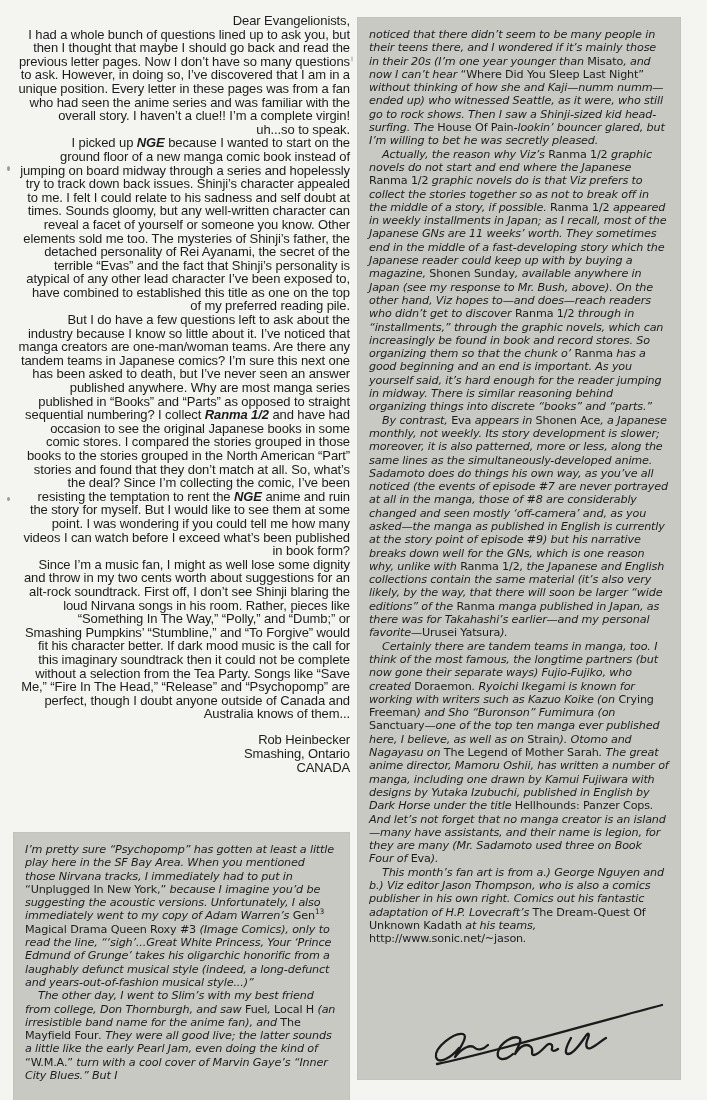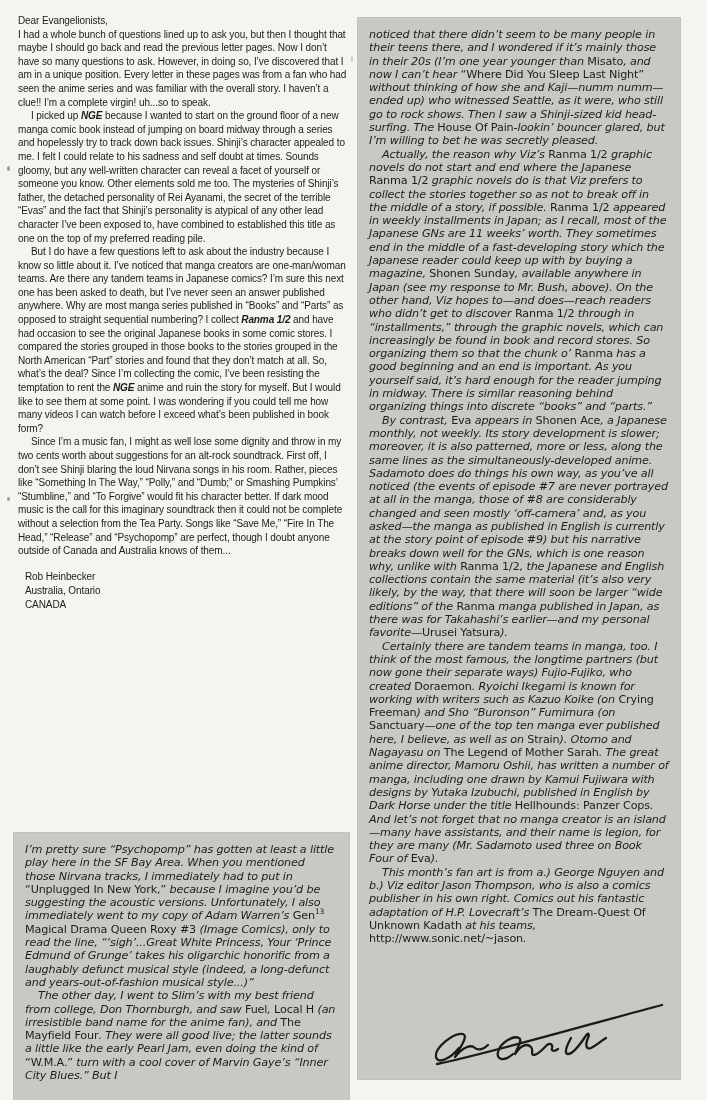--- a/index.html
+++ b/index.html
@@ -9,21 +9,21 @@
     font-family:"Liberation Sans", sans-serif;
     color:#1c1c1c;
     -webkit-font-smoothing:antialiased;
   }
   .page{position:absolute;inset:0;background:#f4f4f0;}
   
   .col-left{
     position:absolute;left:18px;top:14px;width:332px;
   }
   .letter{
-    font-size:10px;line-height:13.6px;letter-spacing:-0.1px;
+    font-size:13px;line-height:13.6px;letter-spacing:-0.1px;text-align:right;
   }
   .letter p{margin:0;}
   .letter p.indent{text-indent:13px;}
   .salutation{margin:0 0 13px 0;}
   .signoff{margin-top:12px;line-height:14.2px;margin-left:7px;}
   .bi{font-weight:bold;font-style:italic;}
   
   .reply-box{
     position:absolute;
     background:#c9c9c4;
@@ -70,21 +70,21 @@
   <div class="letter">
     <p class="salutation">Dear Evangelionists,</p>
     <div>
         <p><span>I had a whole bunch of questions lined up to ask you, but then I thought that maybe I should go back and read the previous letter pages. Now I don’t have so many questions to ask. However, in doing so, I’ve discovered that I am in a unique position. Every letter in these pages was from a fan who had seen the anime series and was familiar with the overall story. I haven’t a clue!! I’m a complete virgin! uh...so to speak.</span></p>
         <p class="indent"><span>I picked up </span><span class="bi">NGE</span><span> because I wanted to start on the ground floor of a new manga comic book instead of jumping on board midway through a series and hopelessly try to track down back issues. Shinji’s character appealed to me. I felt I could relate to his sadness and self doubt at times. Sounds gloomy, but any well-written character can reveal a facet of yourself or someone you know. Other elements sold me too. The mysteries of Shinji’s father, the detached personality of Rei Ayanami, the secret of the terrible “Evas” and the fact that Shinji’s personality is atypical of any other lead character I’ve been exposed to, have combined to established this title as one on the top of my preferred reading pile.</span></p>
         <p class="indent"><span>But I do have a few questions left to ask about the industry because I know so little about it. I’ve noticed that manga creators are one-man/woman teams. Are there any tandem teams in Japanese comics? I’m sure this next one has been asked to death, but I’ve never seen an answer published anywhere. Why are most manga series published in “Books” and “Parts” as opposed to straight sequential numbering? I collect </span><span class="bi">Ranma 1/2</span><span> and have had occasion to see the original Japanese books in some comic stores. I compared the stories grouped in those books to the stories grouped in the North American “Part” stories and found that they don’t match at all. So, what’s the deal? Since I’m collecting the comic, I’ve been resisting the temptation to rent the </span><span class="bi">NGE</span><span> anime and ruin the story for myself. But I would like to see them at some point. I was wondering if you could tell me how many videos I can watch before I exceed what’s been published in book form?</span></p>
         <p class="indent"><span>Since I’m a music fan, I might as well lose some dignity and throw in my two cents worth about suggestions for an alt-rock soundtrack. First off, I don’t see Shinji blaring the loud Nirvana songs in his room. Rather, pieces like “Something In The Way,” “Polly,” and “Dumb;” or Smashing Pumpkins’ “Stumbline,” and “To Forgive” would fit his character better. If dark mood music is the call for this imaginary soundtrack then it could not be complete without a selection from the Tea Party. Songs like “Save Me,” “Fire In The Head,” “Release” and “Psychopomp” are perfect, though I doubt anyone outside of Canada and Australia knows of them...</span></p>
       </div>
     <div class="signoff">
       <div>Rob Heinbecker</div>
-      <div>Australia, Ontario</div>
+      <div>Smashing, Ontario</div>
       <div>CANADA</div>
     </div>
   </div>
 </div>
 
 <div class="reply-box box-left reply">
   <div>
       <p><span>I’m pretty sure “Psychopomp” has gotten at least a little play here in the SF Bay Area. When you mentioned those Nirvana tracks, I immediately had to put in </span><span class="up">“Unplugged In New York,”</span><span> because I imagine you’d be suggesting the acoustic versions. Unfortunately, I also immediately went to my copy of Adam Warren’s </span><span class="up">Gen</span><span class="sup">13</span><span class="up"> Magical Drama Queen Roxy #3</span><span> (Image Comics), only to read the line, “‘sigh’...Great White Princess, Your ‘Prince Edmund of Grunge’ takes his oligarchic honorific from a laughably defunct musical style (indeed, a long-defunct and years-out-of-fashion musical style...)”</span></p>
       <p class="indent"><span>The other day, I went to Slim’s with my best friend from college, Don Thornburgh, and saw </span><span class="up">Fuel</span><span>, </span><span class="up">Local H</span><span> (an irresistible band name for the anime fan), and </span><span class="up">The Mayfield Four</span><span>. They were all good live; the latter sounds a little like the early Pearl Jam, even doing the kind of </span><span class="up">“W.M.A.”</span><span> turn with a cool cover of Marvin Gaye’s “Inner City Blues.” But I</span></p>
     </div>

